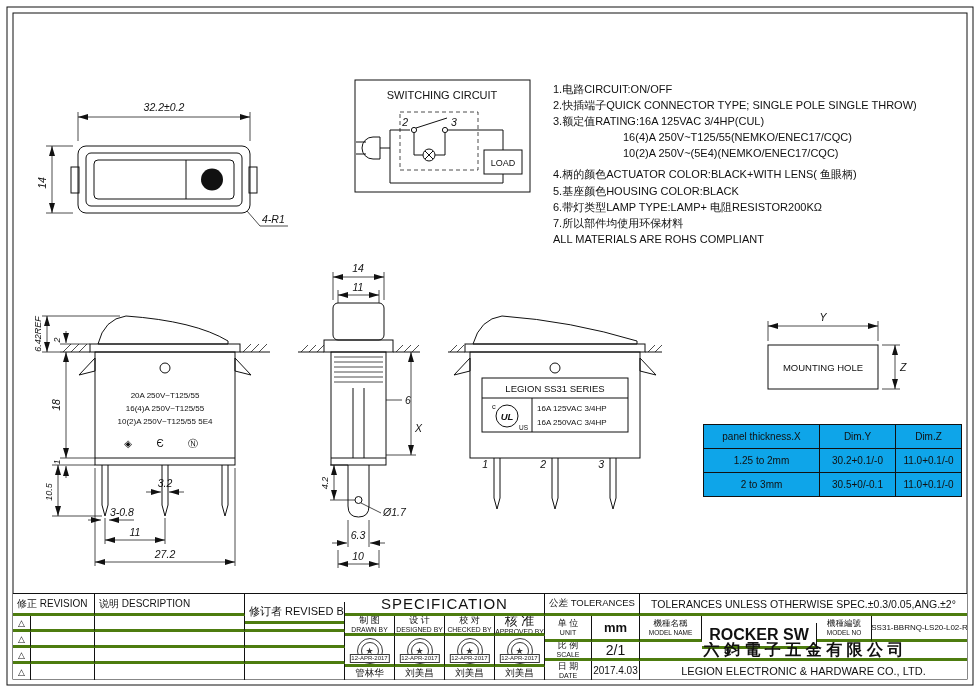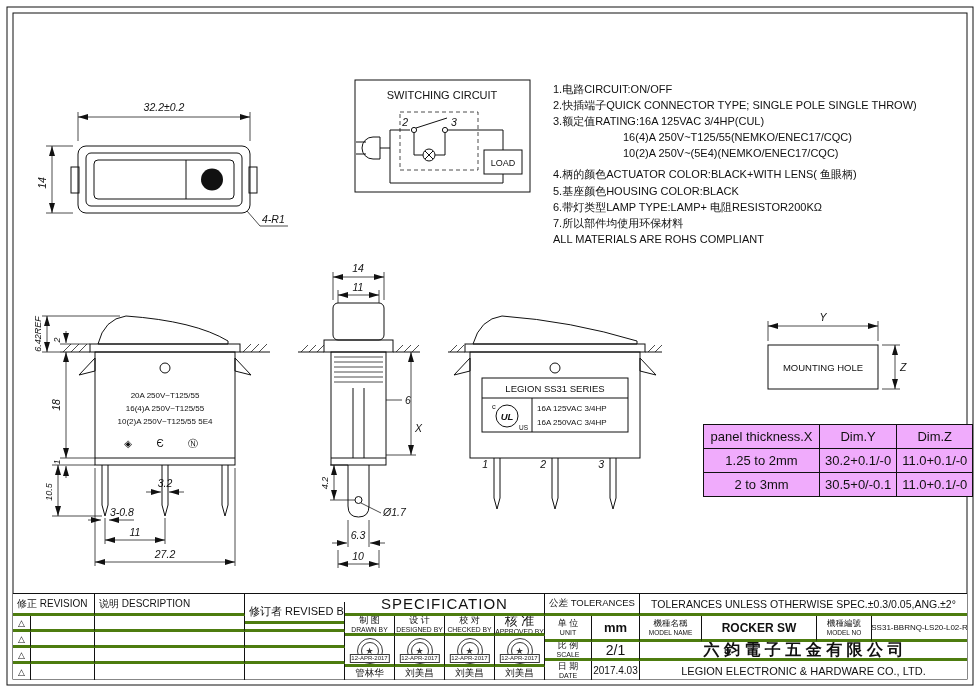--- a/index.html
+++ b/index.html
@@ -20,21 +20,21 @@
   .t9{font:9.5px "Liberation Sans",sans-serif}
   .t10{font:10px "Liberation Sans",sans-serif}
   .t7{font:7.5px "Liberation Sans",sans-serif}
   .t6{font:6.5px "Liberation Sans",sans-serif}
   .ul{font:italic bold 9.5px "Liberation Sans",sans-serif}
 
   .notes{position:absolute;left:553px;top:81px;font-size:11px;line-height:16.1px;white-space:nowrap}
   .nline.ind{padding-left:70px}
   .nline.gap{margin-top:5px}
 
-  .dimtable{position:absolute;left:703px;top:424px;border-collapse:collapse;font-size:13px;background:#f0abfc}
+  .dimtable{position:absolute;left:703px;top:424px;border-collapse:collapse;font-size:10px;background:#0ea5e9}
   .dimtable th,.dimtable td{border:1px solid #111;text-align:center;font-weight:normal;height:24px;padding:0 5px;white-space:nowrap}
 
   #tb{position:absolute;left:13px;top:593px;width:954px;height:86px;border-top:1.6px solid #111;background:#fff}
   .c{position:absolute;border-right:1px solid #111;border-bottom:3px solid #4d7c0f;display:flex;
      align-items:center;justify-content:center;overflow:hidden;white-space:nowrap}
   .cl{justify-content:flex-start;padding-left:4px}
   .stack{flex-direction:column;justify-content:center;line-height:1.1}
   .stamp{position:absolute;top:2px;left:50%;transform:translateX(-50%);width:26px;height:26px;
          border:1.3px solid #3a3a3a;border-radius:50%;display:flex;align-items:center;justify-content:center}
   .stamp::before{content:"";position:absolute;inset:3px;border:1px solid #3a3a3a;border-radius:50%}
@@ -351,21 +351,21 @@
 
   <div class="c stack" style="left:532px;width:47px;top:22px;height:26px">
     <span style="font-size:9px">单 位</span>
     <span style="font-size:7px">UNIT</span>
   </div>
   <div class="c" style="left:579px;width:48px;top:22px;height:26px;font-size:13px;font-weight:bold">mm</div>
   <div class="c stack" style="left:627px;width:62px;top:22px;height:26px">
     <span style="font-size:8.5px">機種名稱</span>
     <span style="font-size:6.5px">MODEL NAME</span>
   </div>
-  <div class="c" style="left:689px;width:115px;top:22px;height:26px;font-size:12px;font-weight:bold">ROCKER SW</div>
+  <div class="c" style="left:689px;width:115px;top:29px;height:26px;font-size:16px;font-weight:bold">ROCKER SW</div>
   <div class="c stack" style="left:804px;width:55px;top:22px;height:26px">
     <span style="font-size:8.5px">機種編號</span>
     <span style="font-size:6.5px">MODEL NO</span>
   </div>
   <div class="c" style="left:859px;width:95px;top:22px;height:26px;font-size:8px;border-right:none">SS31-BBRNQ-LS20-L02-R</div>
 
   <div class="c stack" style="left:532px;width:47px;top:48px;height:19px">
     <span style="font-size:9px">比 例</span>
     <span style="font-size:7px">SCALE</span>
   </div>

